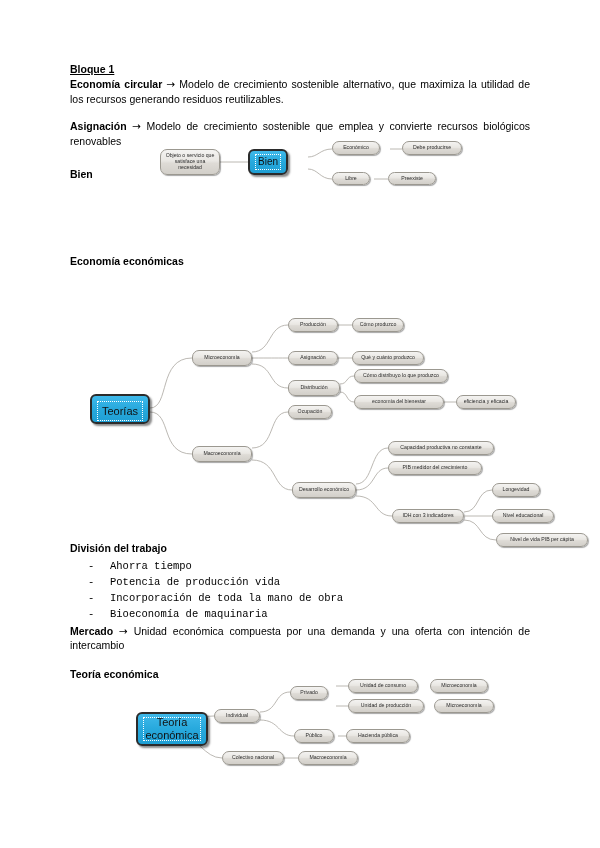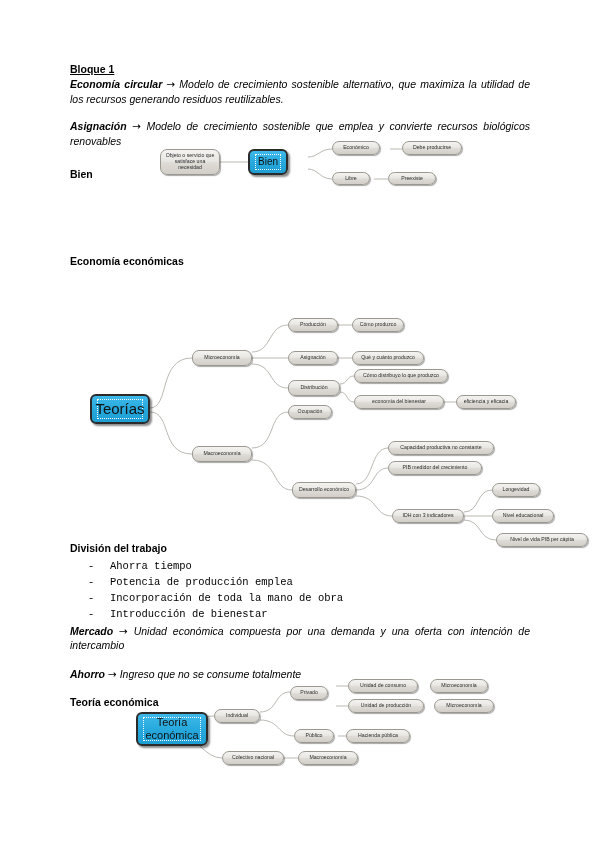--- a/index.html
+++ b/index.html
@@ -9,21 +9,21 @@
     color:#000;overflow:hidden;position:relative;
   }
   .page{position:absolute;inset:0;padding:8px;}
   .content{position:absolute;left:70px;top:62px;width:460px;}
 
   h3.head{
     font-size:10.5px;font-weight:bold;margin:0 0 1px 0;line-height:1.35;
   }
   h3.head.underline{text-decoration:underline;}
   p.para{
-    font-size:10.5px;line-height:1.38;margin:0 0 0 0;text-align:justify;font-style:italic;
+    font-size:10.5px;line-height:1.38;margin:0 0 0 0;text-align:justify;
   }
   p.para.spaced{margin-top:13px;}
   p.para b{font-weight:bold;}
   .arrow{font-family:"DejaVu Sans",sans-serif;}
 
   ul.dashlist{list-style:none;margin:2px 0 0 0;padding:0 0 0 18px;font-family:Liberation Mono, monospace;}
   ul.dashlist li{
     font-size:10.5px;line-height:1.55;position:relative;padding-left:22px;
   }
   ul.dashlist li::before{
@@ -58,21 +58,21 @@
     filter:none;
     outline:none;
     white-space:normal;
   }
   .node.central .inner{
     border:1px dotted #ffffff;
     width:calc(100% - 4px);height:calc(100% - 4px);
     display:flex;align-items:center;justify-content:center;flex-direction:column;
     box-sizing:border-box;
   }
-  .node.central.big{font-size:15px;}
+  .node.central.big{font-size:11px;align-items:flex-end;}
   .node.central.med{font-size:10px;}
   .node.central.small{font-size:11px;margin-left:16px;}
 
   svg.links{position:absolute;left:0;top:0;overflow:visible;}
   svg.links path{fill:none;stroke:#a9a6a0;stroke-width:.8;}
 
   .map1{position:absolute;left:80px;top:135px;width:400px;height:62px;}
   .map2{position:absolute;left:40px;top:240px;width:430px;height:265px;}
   .map3{position:absolute;left:90px;top:672px;width:400px;height:110px;}
 </style>
@@ -89,28 +89,27 @@
 
     <p class="para spaced"><b>Asignación</b> <span class="arrow">→</span> <span>Modelo de crecimiento sostenible que emplea y convierte recursos biológicos renovables</span></p>
 
     <h3 class="head" style="margin-top:19px">Bien</h3>
 
     <h3 class="head" style="margin-top:73px">Economía económicas</h3>
 
     <h3 class="head" style="margin-top:273px">División del trabajo</h3>
     <ul class="dashlist">
       <li>Ahorra tiempo</li>
-      <li>Potencia de producción emplea</li>
+      <li>Potencia de producción vida</li>
       <li>Incorporación de toda la mano de obra</li>
-      <li>Introducción de bienestar</li>
+      <li>Bioeconomía de maquinaria</li>
     </ul>
 
     <p class="para spaced" style="margin-top:1px"><b>Mercado</b> <span class="arrow">→</span> <span>Unidad económica compuesta por una demanda y una oferta con intención de intercambio</span></p>
 
-    <p class="para spaced" style="margin-top:14px"><b>Ahorro</b> <span class="arrow">→</span> <span>Ingreso que no se consume totalmente</span></p>
 
     <h3 class="head" style="margin-top:14px">Teoría económica</h3>
   </div>
 
   <div class="map map1">
     <svg class="links" width="400" height="62">
       <path d="M140,27 L168,27"></path>
       <path d="M228,22 C238,22 240,14 252,14"></path>
       <path d="M228,34 C238,34 240,44 252,44"></path>
       <path d="M310,14 L322,14"></path>

